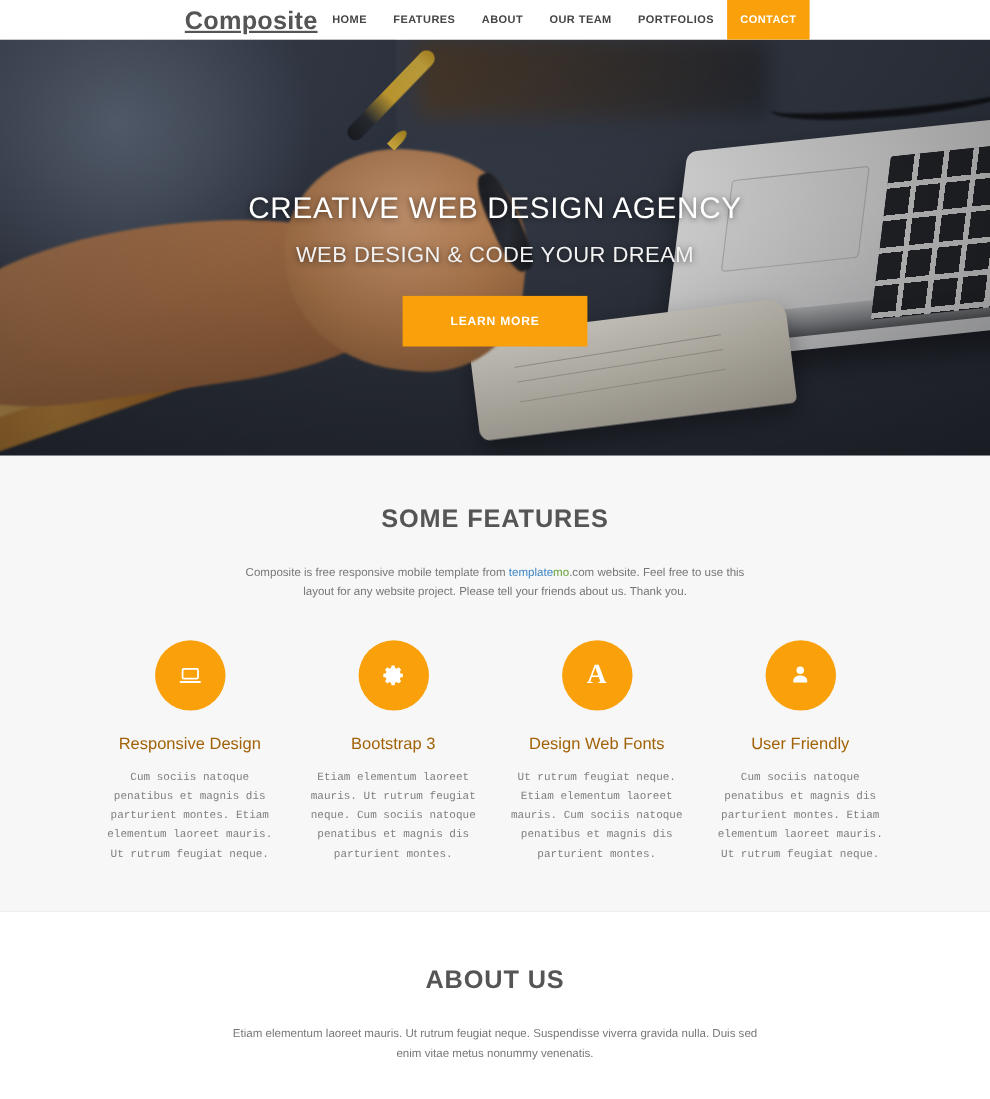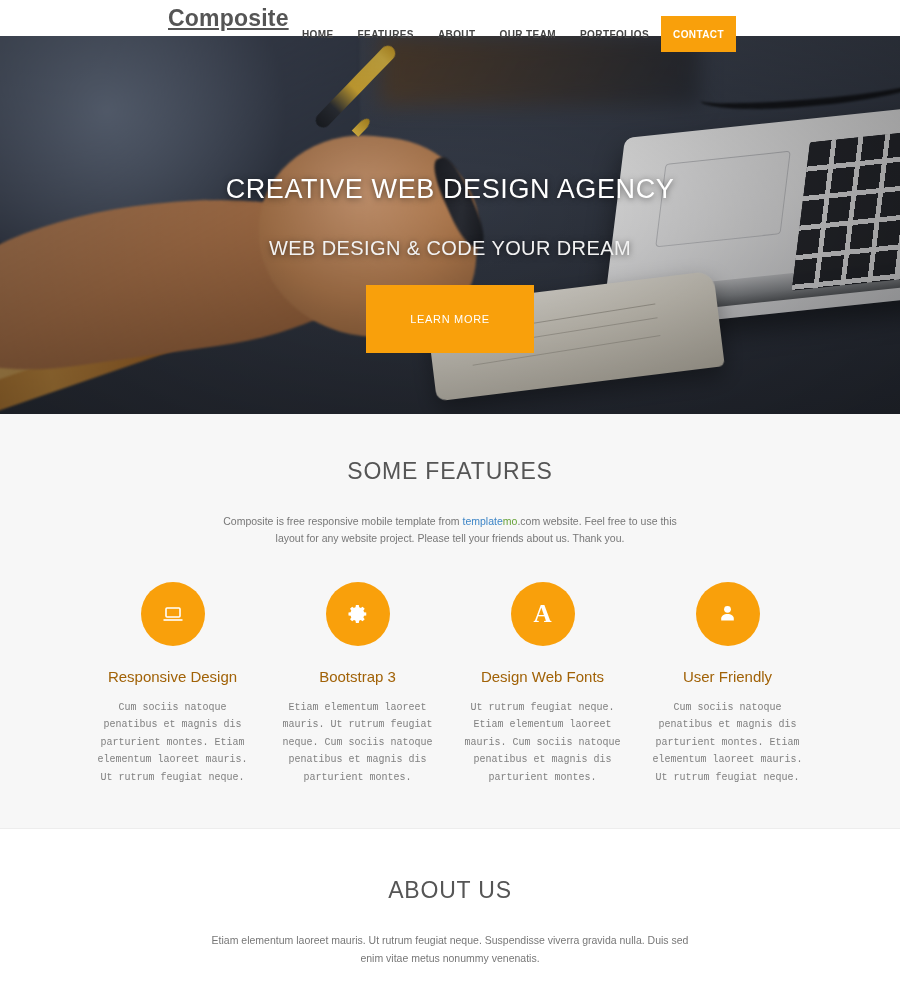--- a/index.html
+++ b/index.html
@@ -43,21 +43,21 @@
     line-height: 36px;
     font-size: 23px;
     font-weight: bold;
     color: #555555;
     letter-spacing: 0.2px;
     white-space: nowrap;
   }
   .nav-links {
     position: absolute;
     right: 164px;
-    top: 16px;
+    top: 0;
     height: 36px;
     display: flex;
     align-items: stretch;
     list-style: none;
   }
   .nav-links li {
     display: flex;
     align-items: center;
   }
   .nav-links a {
@@ -297,57 +297,57 @@
     top: 138px;
     text-align: center;
     z-index: 5;
   }
   .hero-title {
     font-size: 27px;
     font-weight: normal;
     letter-spacing: 0.6px;
     color: #ffffff;
     text-shadow: 0 1px 6px rgba(0,0,0,.55);
-    margin-bottom: 32px;
+    margin-bottom: 16px;
   }
   .hero-sub {
     font-size: 20px;
     font-weight: normal;
     letter-spacing: 0.4px;
     color: #f2f2f2;
     text-shadow: 0 1px 6px rgba(0,0,0,.55);
     margin-bottom: 25px;
   }
   .btn-learn {
     display: inline-block;
     background: #F9A00B;
     color: #ffffff;
     font-size: 11px;
-    font-weight: normal;
+    font-weight: bold;
     letter-spacing: 0.7px;
-    padding: 28px 44px;
+    padding: 17px 44px;
     border: none;
     cursor: pointer;
     font-family: inherit;
   }
 
   
   .features {
     background: #F7F7F7;
     padding: 44px 0 42px;
     border-bottom: 1px solid #ededed;
   }
   .container {
     width: 740px;
     margin: 0 auto;
   }
   .section-title {
     text-align: center;
     font-size: 23px;
-    font-weight: normal;
+    font-weight: bold;
     color: #555555;
     letter-spacing: 0.8px;
     margin-bottom: 28px;
   }
   .section-lead {
     width: 460px;
     margin: 0 auto;
     text-align: center;
     font-size: 10.5px;
     line-height: 1.65;

